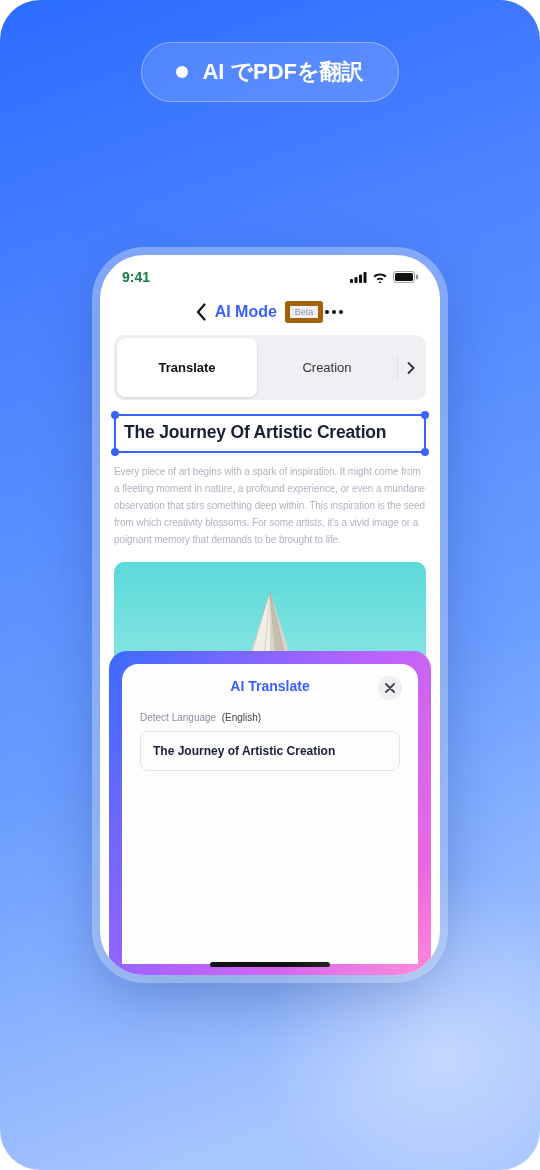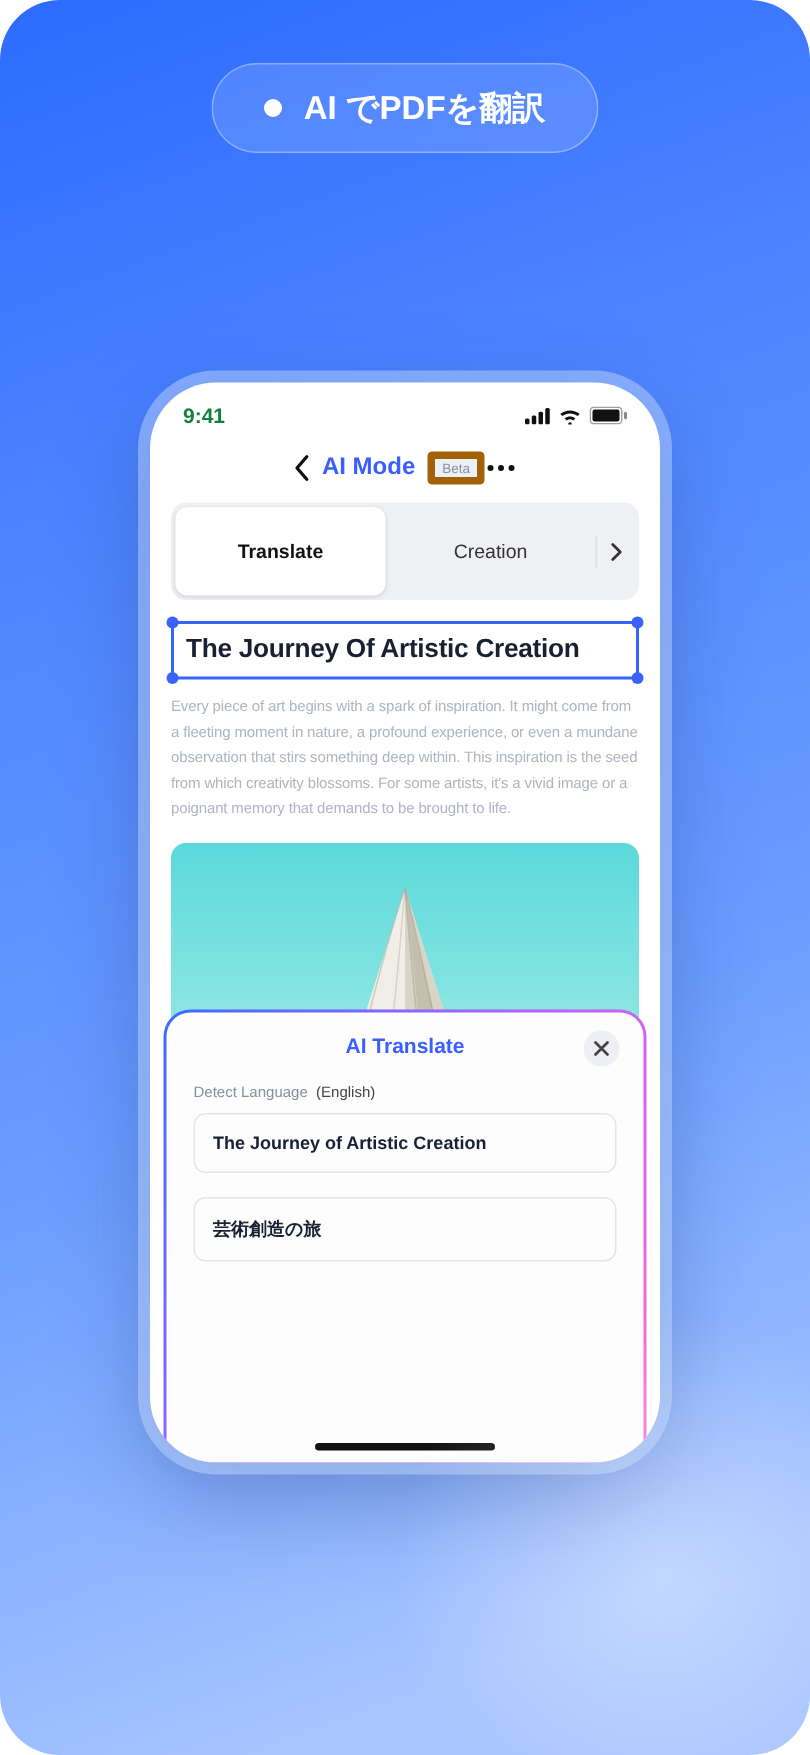--- a/index.html
+++ b/index.html
@@ -129,21 +129,21 @@
       position:relative; overflow:hidden;
     }
     .building {
       position:absolute; left:50%; bottom:-20px; transform:translateX(-50%);
       width:180px; height:200px;
     }
     
     .translate-card {
       position:absolute; left:9px; right:9px; bottom:-2px;
       border-radius: 18px 18px 0 0;
-      padding: 2px;
+      padding: 13px;
       background: linear-gradient(120deg, #3a6bff, #b562ff, #ff6bd3);
     }
     .translate-inner {
       background:#fdfdfe; border-radius: 16px 16px 0 0;
       padding: 14px 18px 70px;
       min-height: 300px;
     }
     .tc-header { display:flex; align-items:center; justify-content:center; position:relative; margin-bottom:18px;}
     .tc-title { color:#3a5fff; font-size:14px; font-weight:600;}
     .close-btn {
@@ -257,21 +257,20 @@
               </svg>
           </div>
         </div>
 
         <div class="detect-row">
           <span>Detect Language</span>
           <span class="lang">&nbsp;</span><span class="lang">(English)</span>
         </div>
         <div class="text-box">The Journey of Artistic Creation</div>
 
-        <div class="text-box">芸術創造の旅</div>
       </div>
     </div>
 
     <div class="home-indicator"></div>
 
   </div>
 
 </div>
 
 </body></html>

